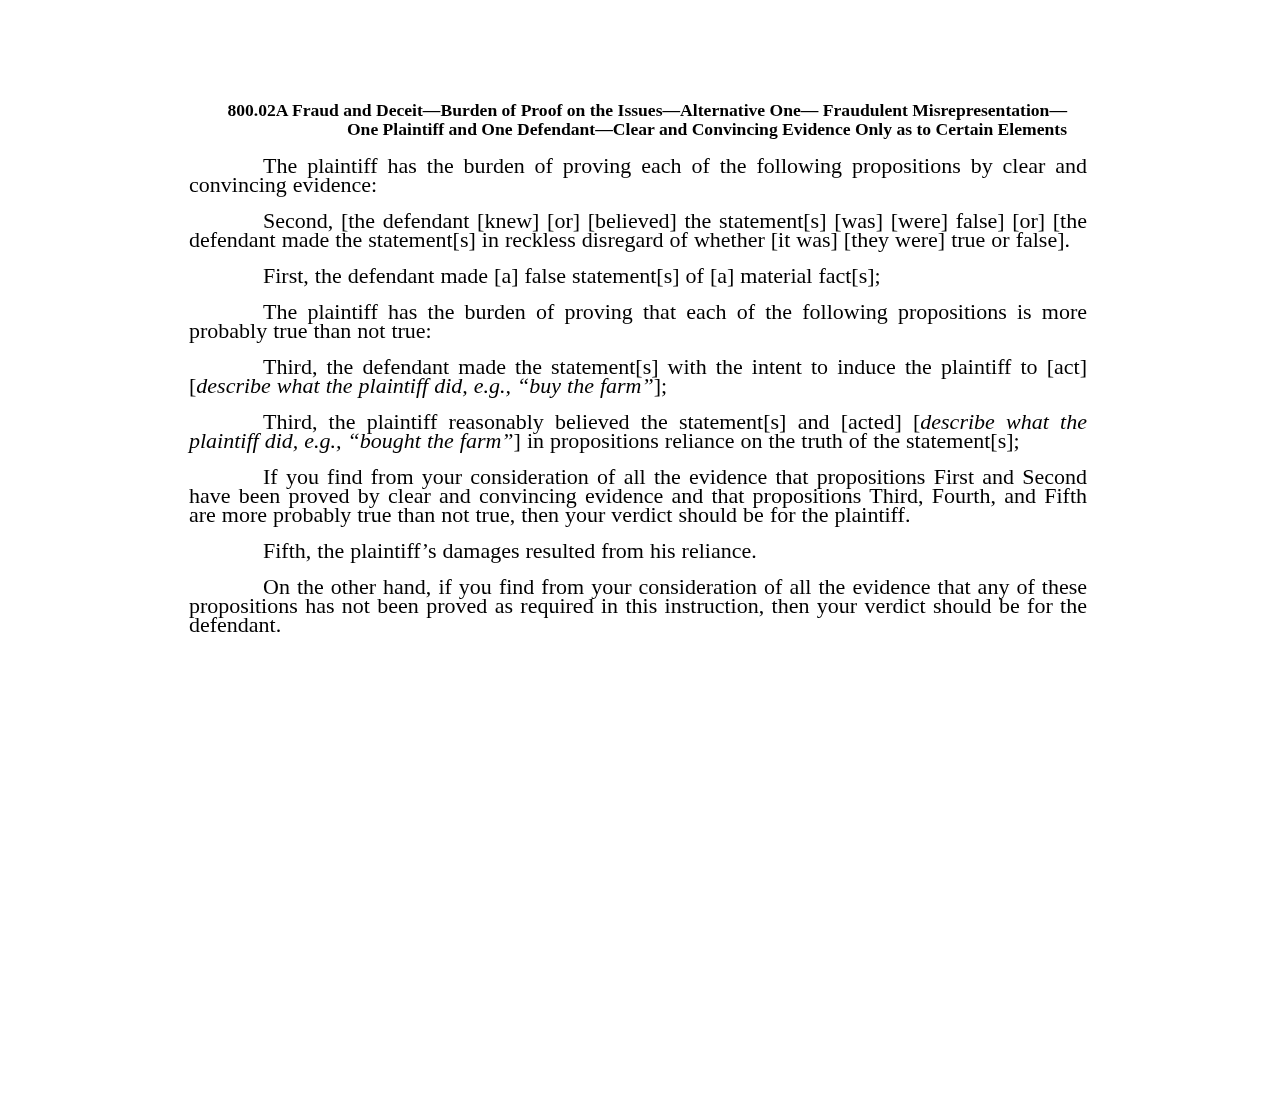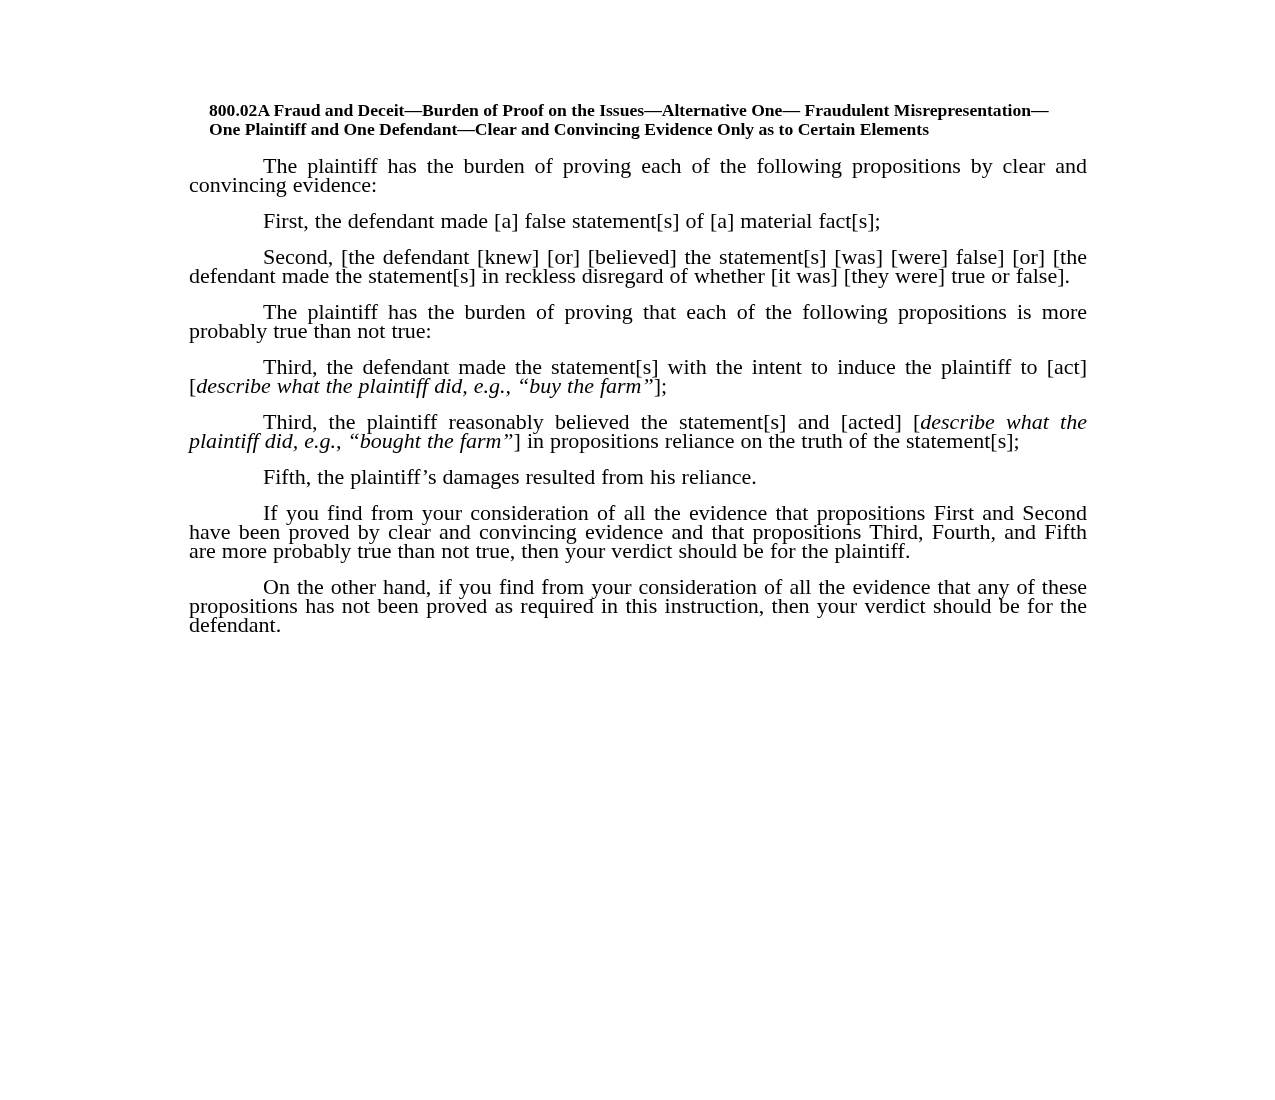--- a/index.html
+++ b/index.html
@@ -18,21 +18,21 @@
     .page {
       position: absolute;
       left: 189px;
       top: 101px;
       width: 898px;
     }
     .title {
       font-weight: bold;
       font-size: 17.6px;
       line-height: 19px;
-      text-align: left;
+      text-align: right;
       margin: 0 0 17px 0;
       padding: 0 20px;
     }
     .para {
       font-size: 22px;
       line-height: 19px;
       text-align: justify;
       text-indent: 74px;
       margin: 0 0 17px 0;
       word-spacing: 0.5px;
@@ -41,24 +41,24 @@
       font-style: italic;
     }
   </style>
 </head>
 <body>
 
 <div class="page">
   <div class="title">800.02A Fraud and Deceit—Burden of Proof on the Issues—Alternative One— Fraudulent Misrepresentation—One Plaintiff and One Defendant—Clear and Convincing Evidence Only as to Certain Elements</div>
 
   <p class="para">The plaintiff has the burden of proving each of the following propositions by clear and convincing evidence:</p>
+  <p class="para">Second, [the defendant [knew] [or] [believed] the statement[s] [was] [were] false] [or] [the defendant made the statement[s] in reckless disregard of whether [it was] [they were] true or false].</p>
   <p class="para">First, the defendant made [a] false statement[s] of [a] material fact[s];</p>
-  <p class="para">Second, [the defendant [knew] [or] [believed] the statement[s] [was] [were] false] [or] [the defendant made the statement[s] in reckless disregard of whether [it was] [they were] true or false].</p>
   <p class="para">The plaintiff has the burden of proving that each of the following propositions is more probably true than not true:</p>
 
   <p class="para"><span>Third, the defendant made the statement[s] with the intent to induce the plaintiff to [act] [</span><em>describe what the plaintiff did, e.g., “buy the farm”</em><span>];</span></p>
 
   <p class="para"><span>Third, the plaintiff reasonably believed the statement[s] and [acted] [</span><em>describe what the plaintiff did, e.g., “bought the farm”</em><span>] in propositions reliance on the truth of the statement[s];</span></p>
 
+  <p class="para">If you find from your consideration of all the evidence that propositions First and Second have been proved by clear and convincing evidence and that propositions Third, Fourth, and Fifth are more probably true than not true, then your verdict should be for the plaintiff.</p>
   <p class="para">Fifth, the plaintiff’s damages resulted from his reliance.</p>
-  <p class="para">If you find from your consideration of all the evidence that propositions First and Second have been proved by clear and convincing evidence and that propositions Third, Fourth, and Fifth are more probably true than not true, then your verdict should be for the plaintiff.</p>
   <p class="para">On the other hand, if you find from your consideration of all the evidence that any of these propositions has not been proved as required in this instruction, then your verdict should be for the defendant.</p>
 </div>
 
 </body></html>

